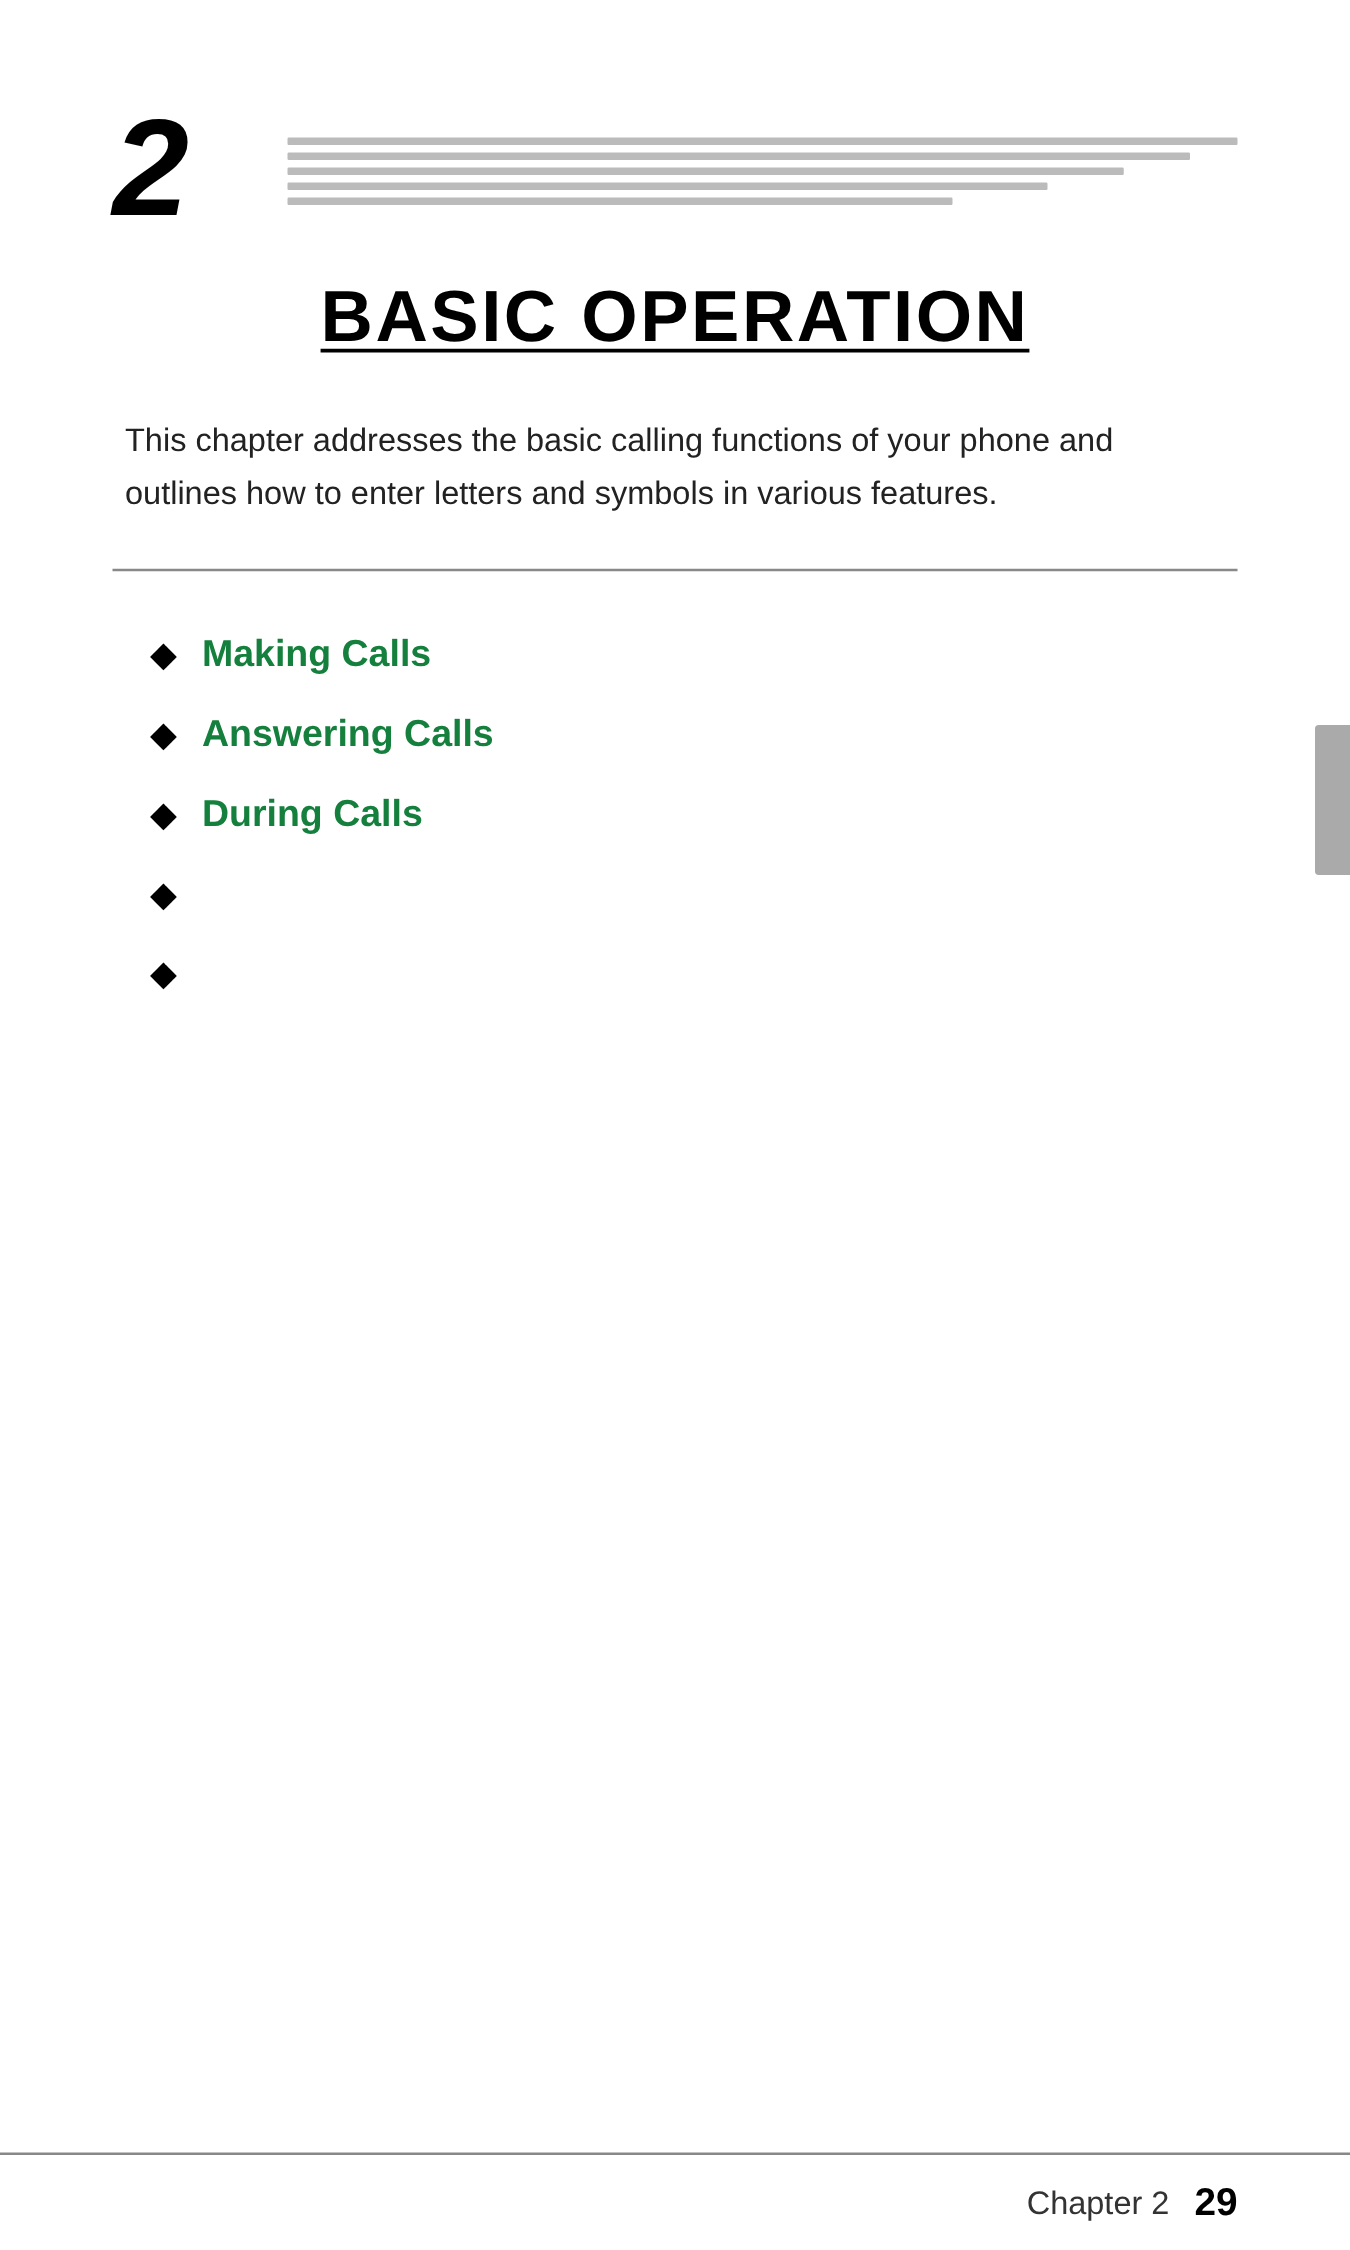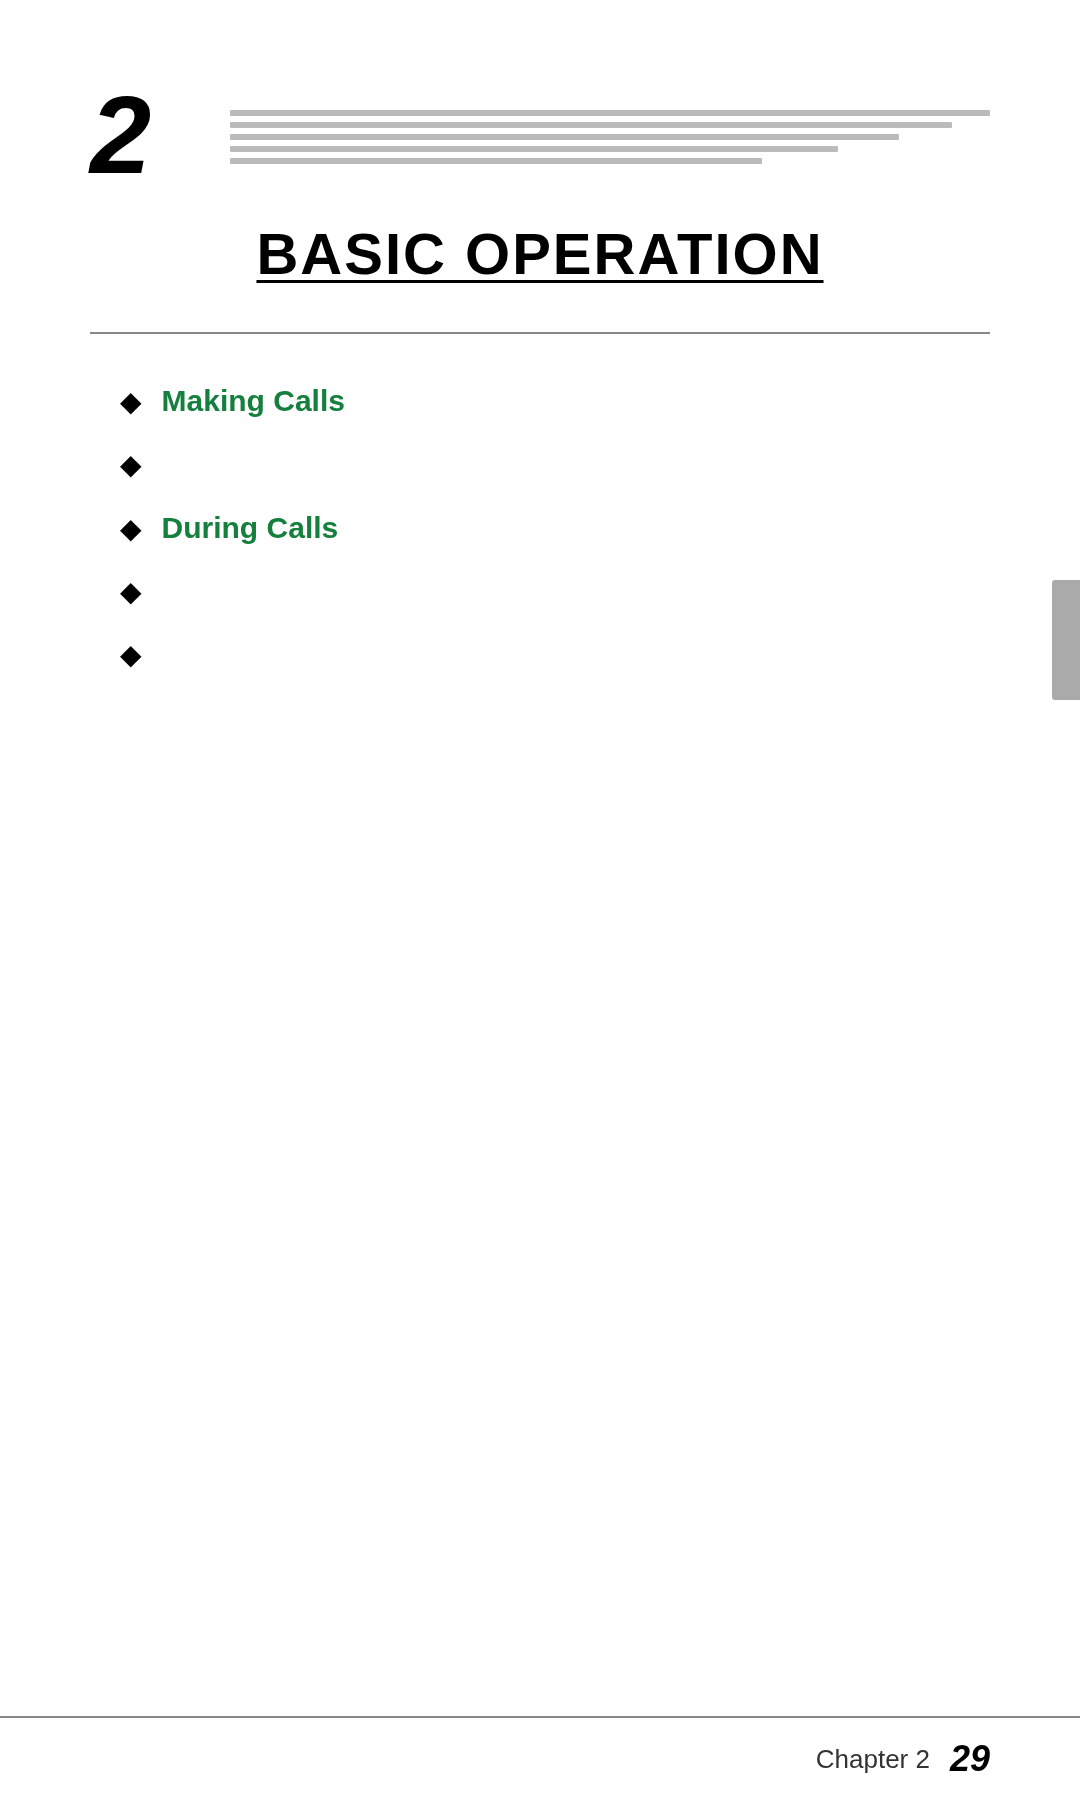--- a/index.html
+++ b/index.html
@@ -147,24 +147,23 @@
       margin-top: 18px;
     }
 
     .footer-chapter {
       font-size: 26px;
       color: #333333;
       margin-right: 20px;
     }
 
     .footer-page {
-      font-size: 36px;
-      font-weight: 900;
-      color: #000000;
-      font-style: italic;
+      font-size: 31px;
+      font-weight: 900;
+      color: #000000;
     }
   </style>
 </head>
 <body>
 
 <div class="page-container">
 
   <div class="chapter-header">
     <div class="chapter-number">2</div>
     <div class="header-lines">
@@ -175,30 +174,32 @@
       <div class="header-line"></div>
     </div>
   </div>
 
   <div class="side-tab"></div>
 
   <div class="page-title-container">
     <span class="page-title">BASIC OPERATION</span>
   </div>
 
+  <p class="intro-text">This chapter addresses the basic calling functions of your phone and outlines how to enter letters and symbols in various features.</p>
 
   <hr class="divider">
 
   <ul class="toc-list">
     <li class="toc-item">
       <span class="bullet-diamond">◆</span>
       <span class="toc-label">Making Calls</span>
     </li>
     <li class="toc-item">
       <span class="bullet-diamond">◆</span>
+      <span class="toc-label">Answering Calls</span>
     </li>
     <li class="toc-item">
       <span class="bullet-diamond">◆</span>
       <span class="toc-label">During Calls</span>
     </li>
     <li class="toc-item">
       <span class="bullet-diamond">◆</span>
     </li>
     <li class="toc-item">
       <span class="bullet-diamond">◆</span>

